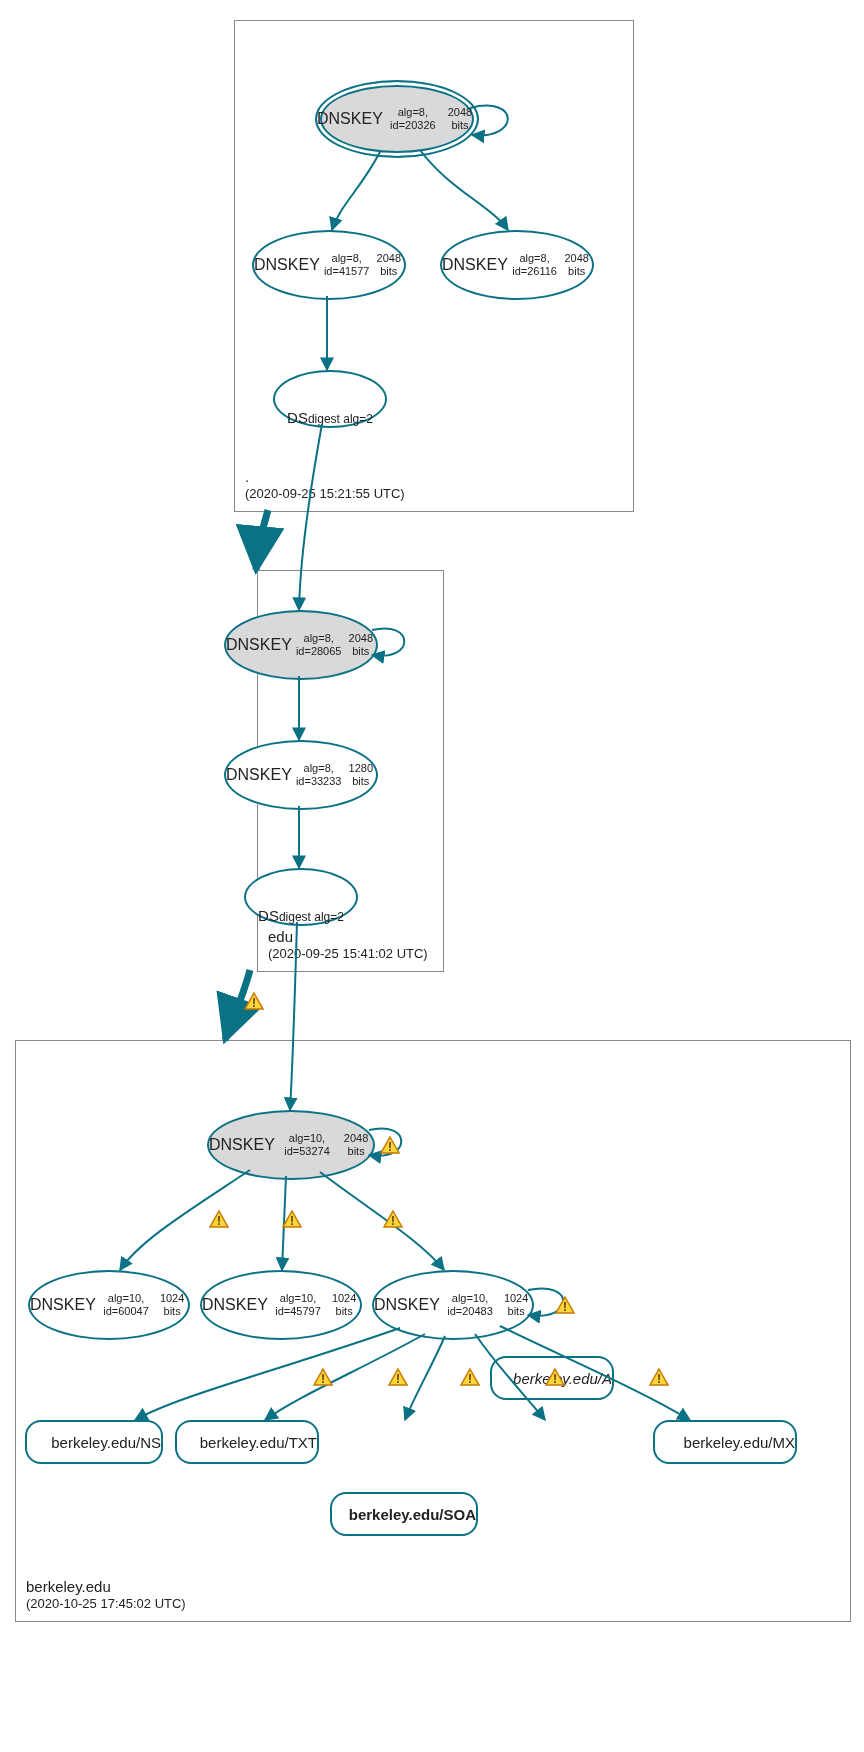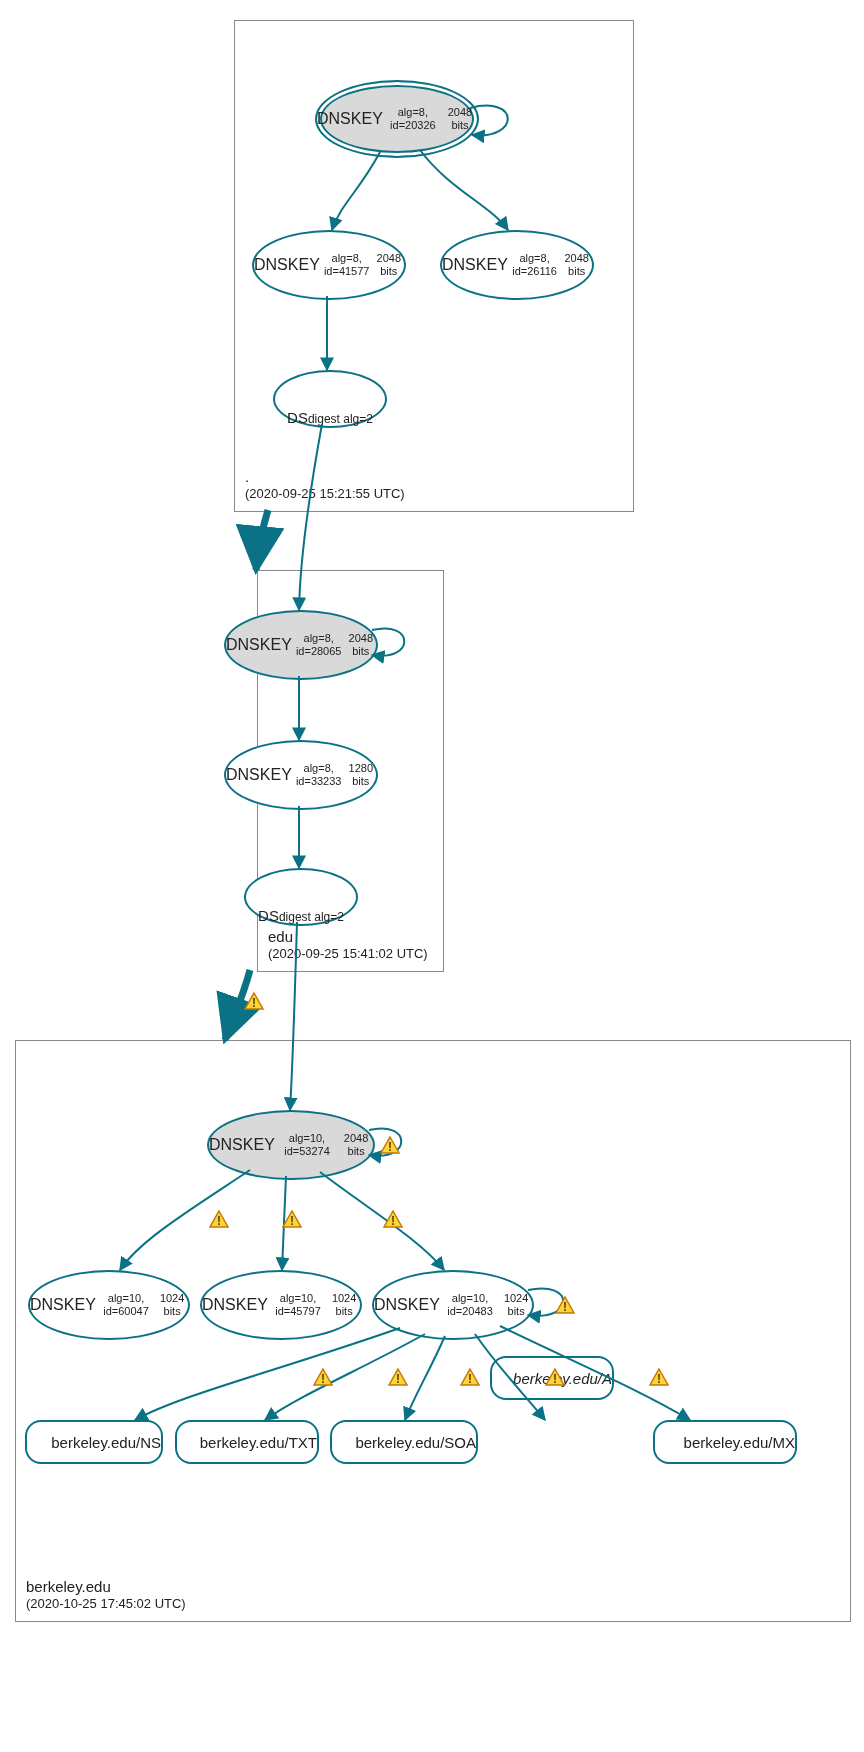--- a/index.html
+++ b/index.html
@@ -163,21 +163,21 @@
   <span class="sub">alg=10, id=20483</span>
   <span class="sub">1024 bits</span>
 </div>
 
 <div class="node rrset" style="left:25px;  top:1420px; width:134px;">
     <span>berkeley.edu/NS</span>
   </div>
 <div class="node rrset" style="left:175px; top:1420px; width:140px;">
     <span>berkeley.edu/TXT</span>
   </div>
-<div class="node rrset" style="left:330px; top:1420px; width:144px;">
+<div class="node rrset" style="left:330px; top:1492px; width:144px;font-weight:bold;">
     <span>berkeley.edu/SOA</span>
   </div>
 <div class="node rrset" style="left:490px; top:1356px; width:120px;font-style:italic;">
     <span>berkeley.edu/A</span>
   </div>
 <div class="node rrset" style="left:625px; top:1420px; width:140px;margin-left:28px;">
     <span>berkeley.edu/MX</span>
   </div>
 
 <svg class="edges">

